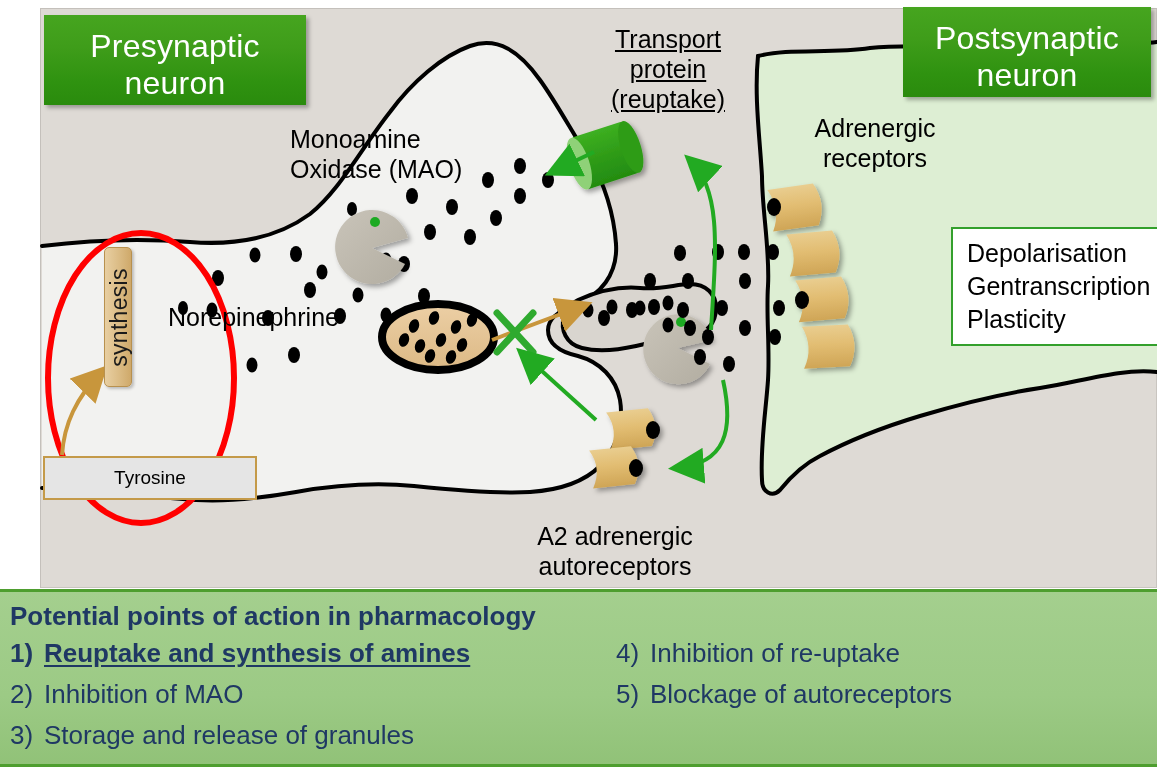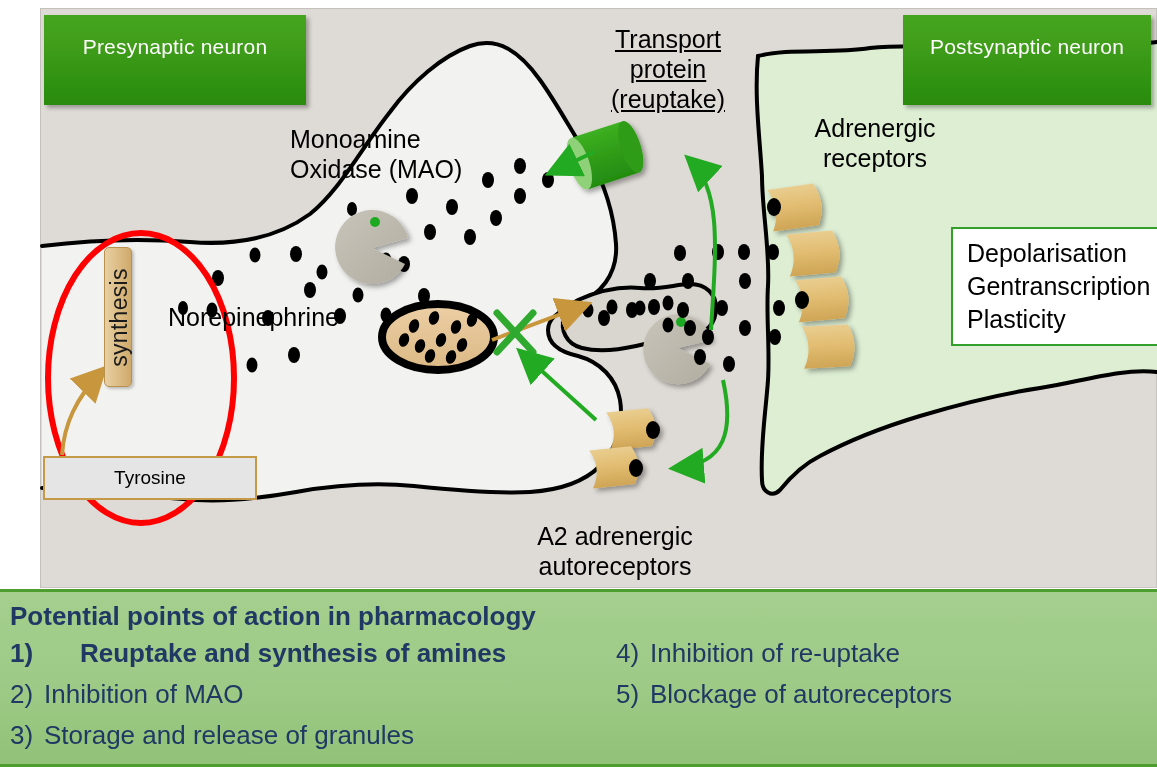--- a/index.html
+++ b/index.html
@@ -48,28 +48,28 @@
     top: 0;
   }
 
   
   .chip {
     position: absolute;
     box-sizing: border-box;
     background: linear-gradient(180deg, #46a51f 0%, #3f9d1a 35%, #2f9210 75%, #2a8b0d 100%);
     color: #ffffff;
     text-align: center;
-    font-size: 21px;
+    font-size: 32px;
     line-height: 37px;
     padding-top: 13px;
     letter-spacing: 0.2px;
     box-shadow: 3px 3px 4px rgba(0,0,0,0.30);
   }
   #chip-pre  { left: 44px;  top: 15px;  width: 262px; height: 90px; }
-  #chip-post { left: 903px; top: 15px;  width: 248px; height: 90px; }
+  #chip-post { left: 903px; top: 7px;  width: 248px; height: 90px; }
 
   
   .lbl {
     position: absolute;
     color: #000000;
     font-size: 25px;
     line-height: 30px;
     text-align: center;
     white-space: pre-line;
   }
@@ -162,21 +162,21 @@
     position: relative;
     height: 41px;
     font-size: 26px;
     line-height: 41px;
     color: #1f3864;
   }
   .pharm-left  { position: absolute; left: 0px;   top: 0; white-space: nowrap; }
   .pharm-right { position: absolute; left: 606px; top: 0; white-space: nowrap; }
   .pharm-num   { display: inline-block; min-width: 34px; }
   .strong-item { font-weight: bold; }
-  .strong-item .ul { text-underline-offset: 3px; margin-left: 36px; }
+  .strong-item .ul { text-decoration: underline; text-underline-offset: 3px; }
 </style>
 </head>
 <body>
 
 <div id="root">
 
   <div class="slide-bg"></div>
   <div class="slide-edge-top"></div>
   <div class="slide-edge-left"></div>
 

